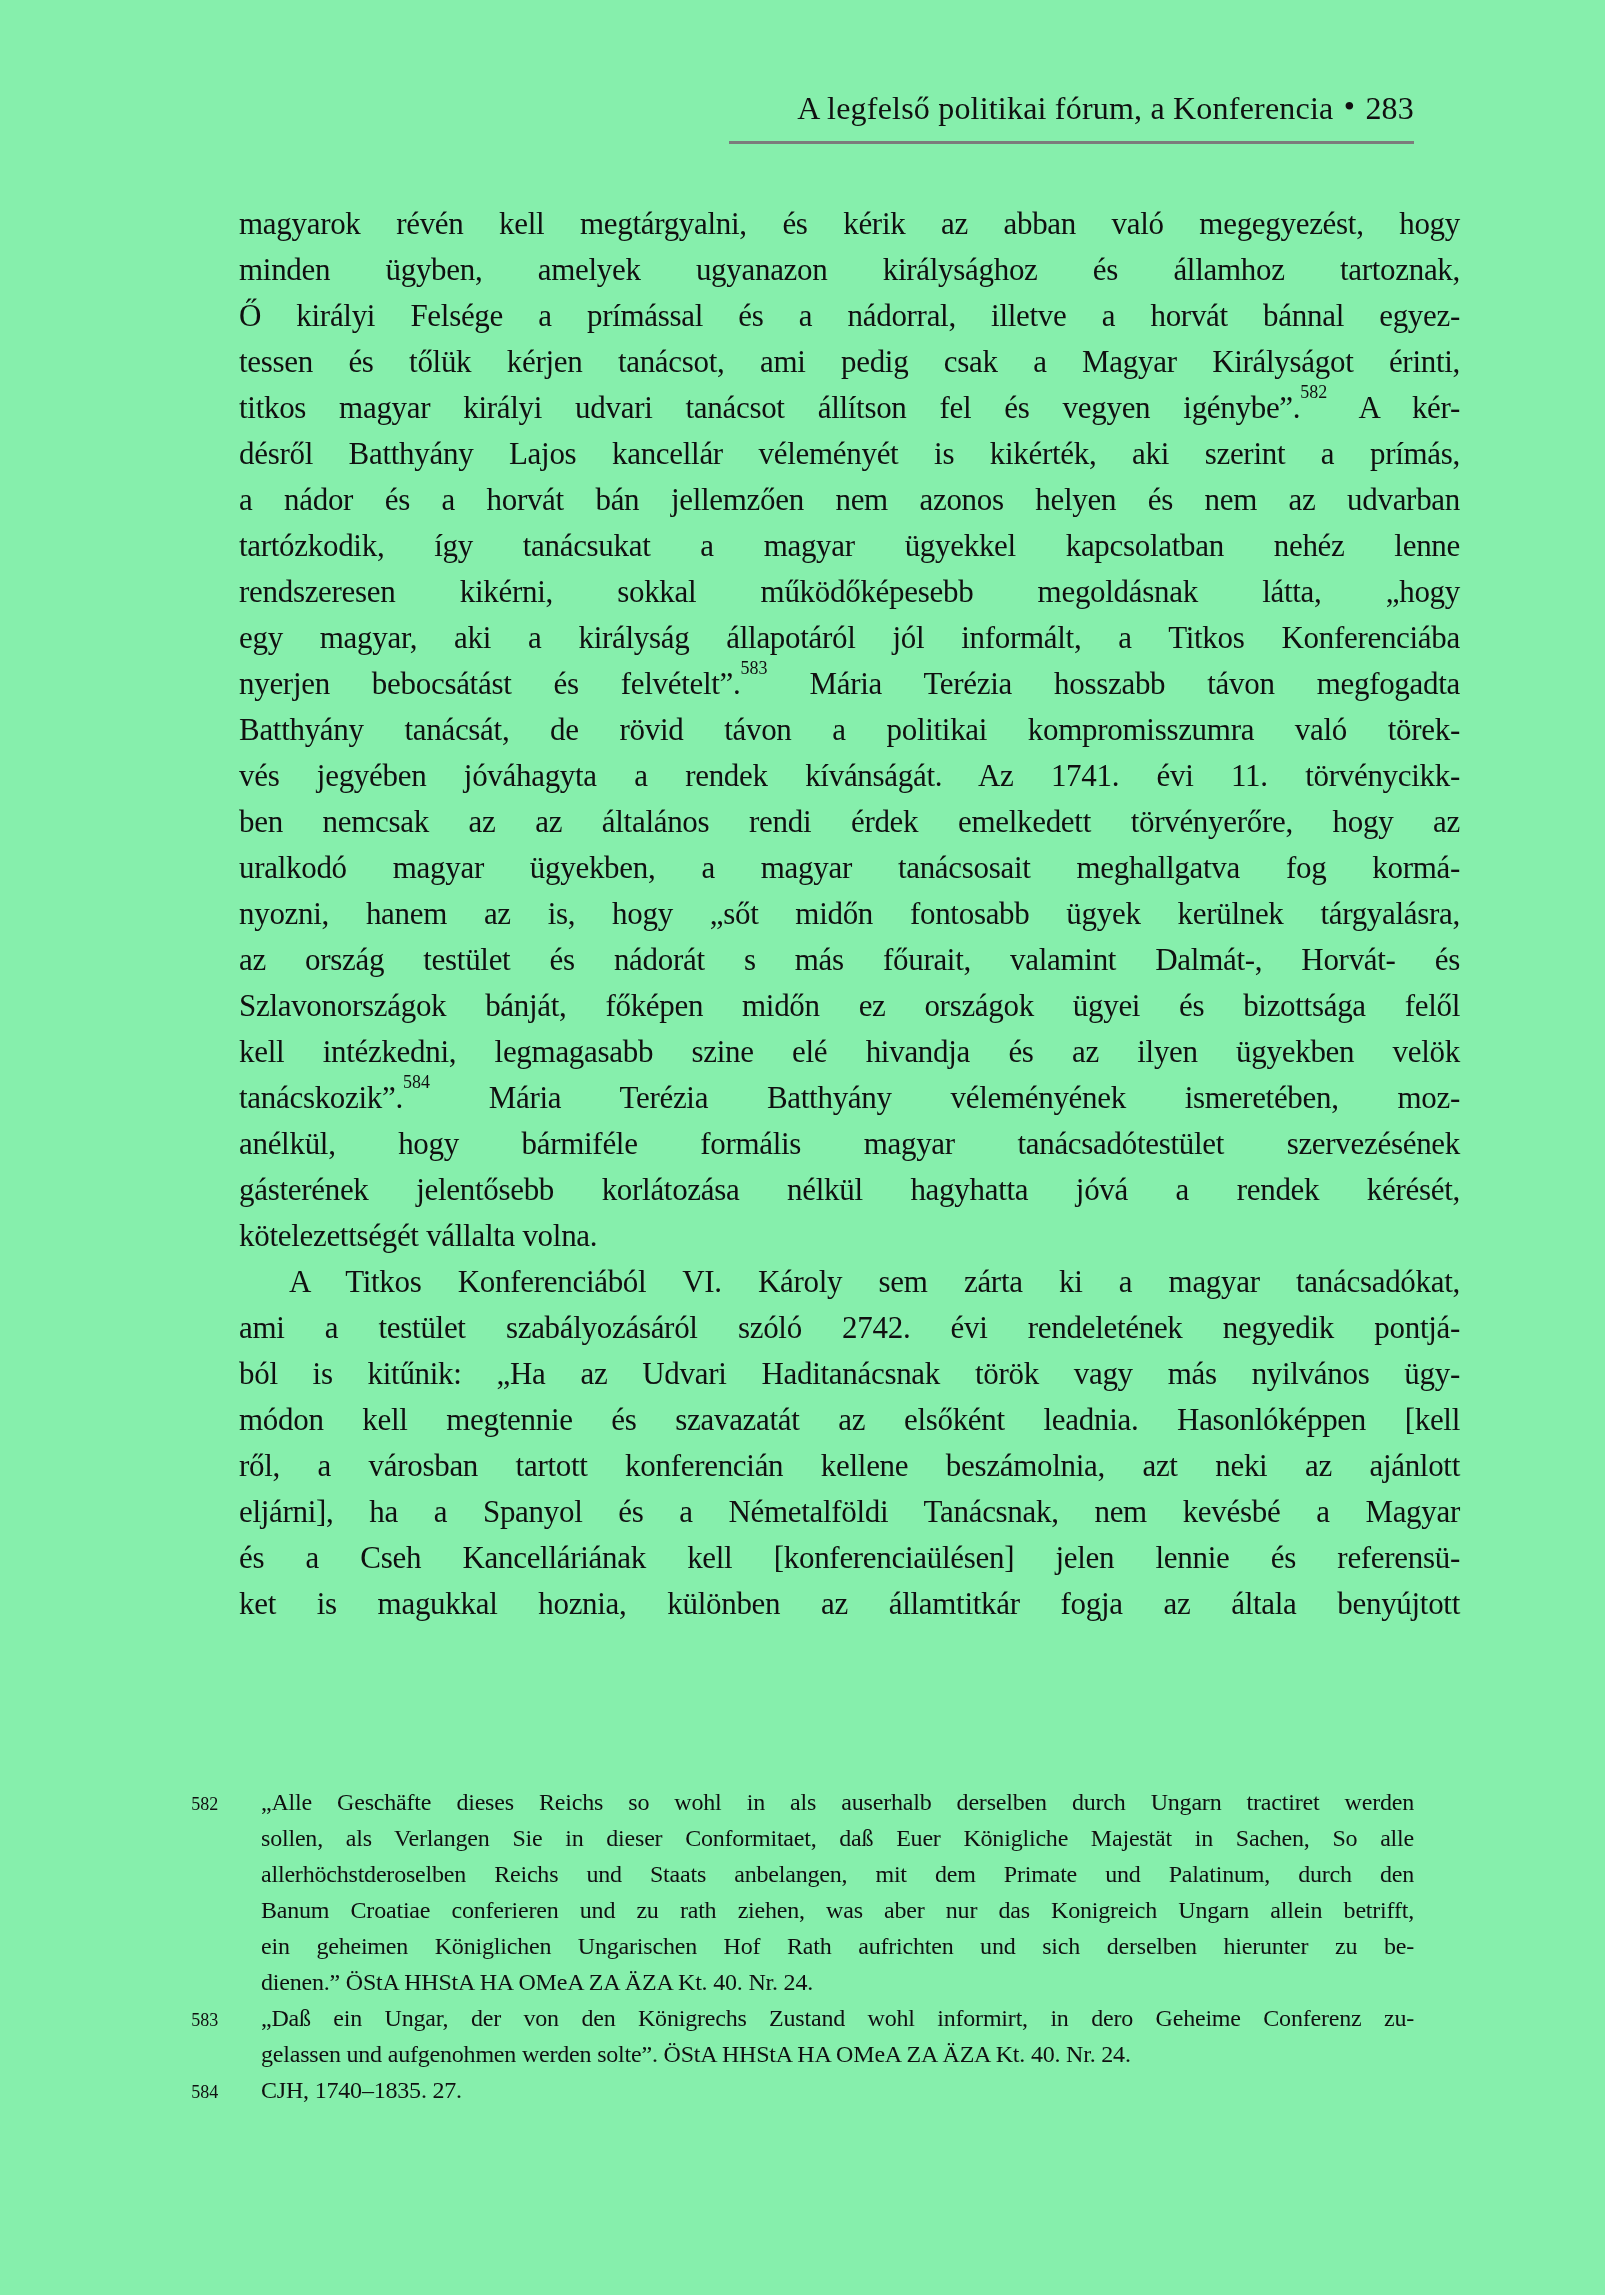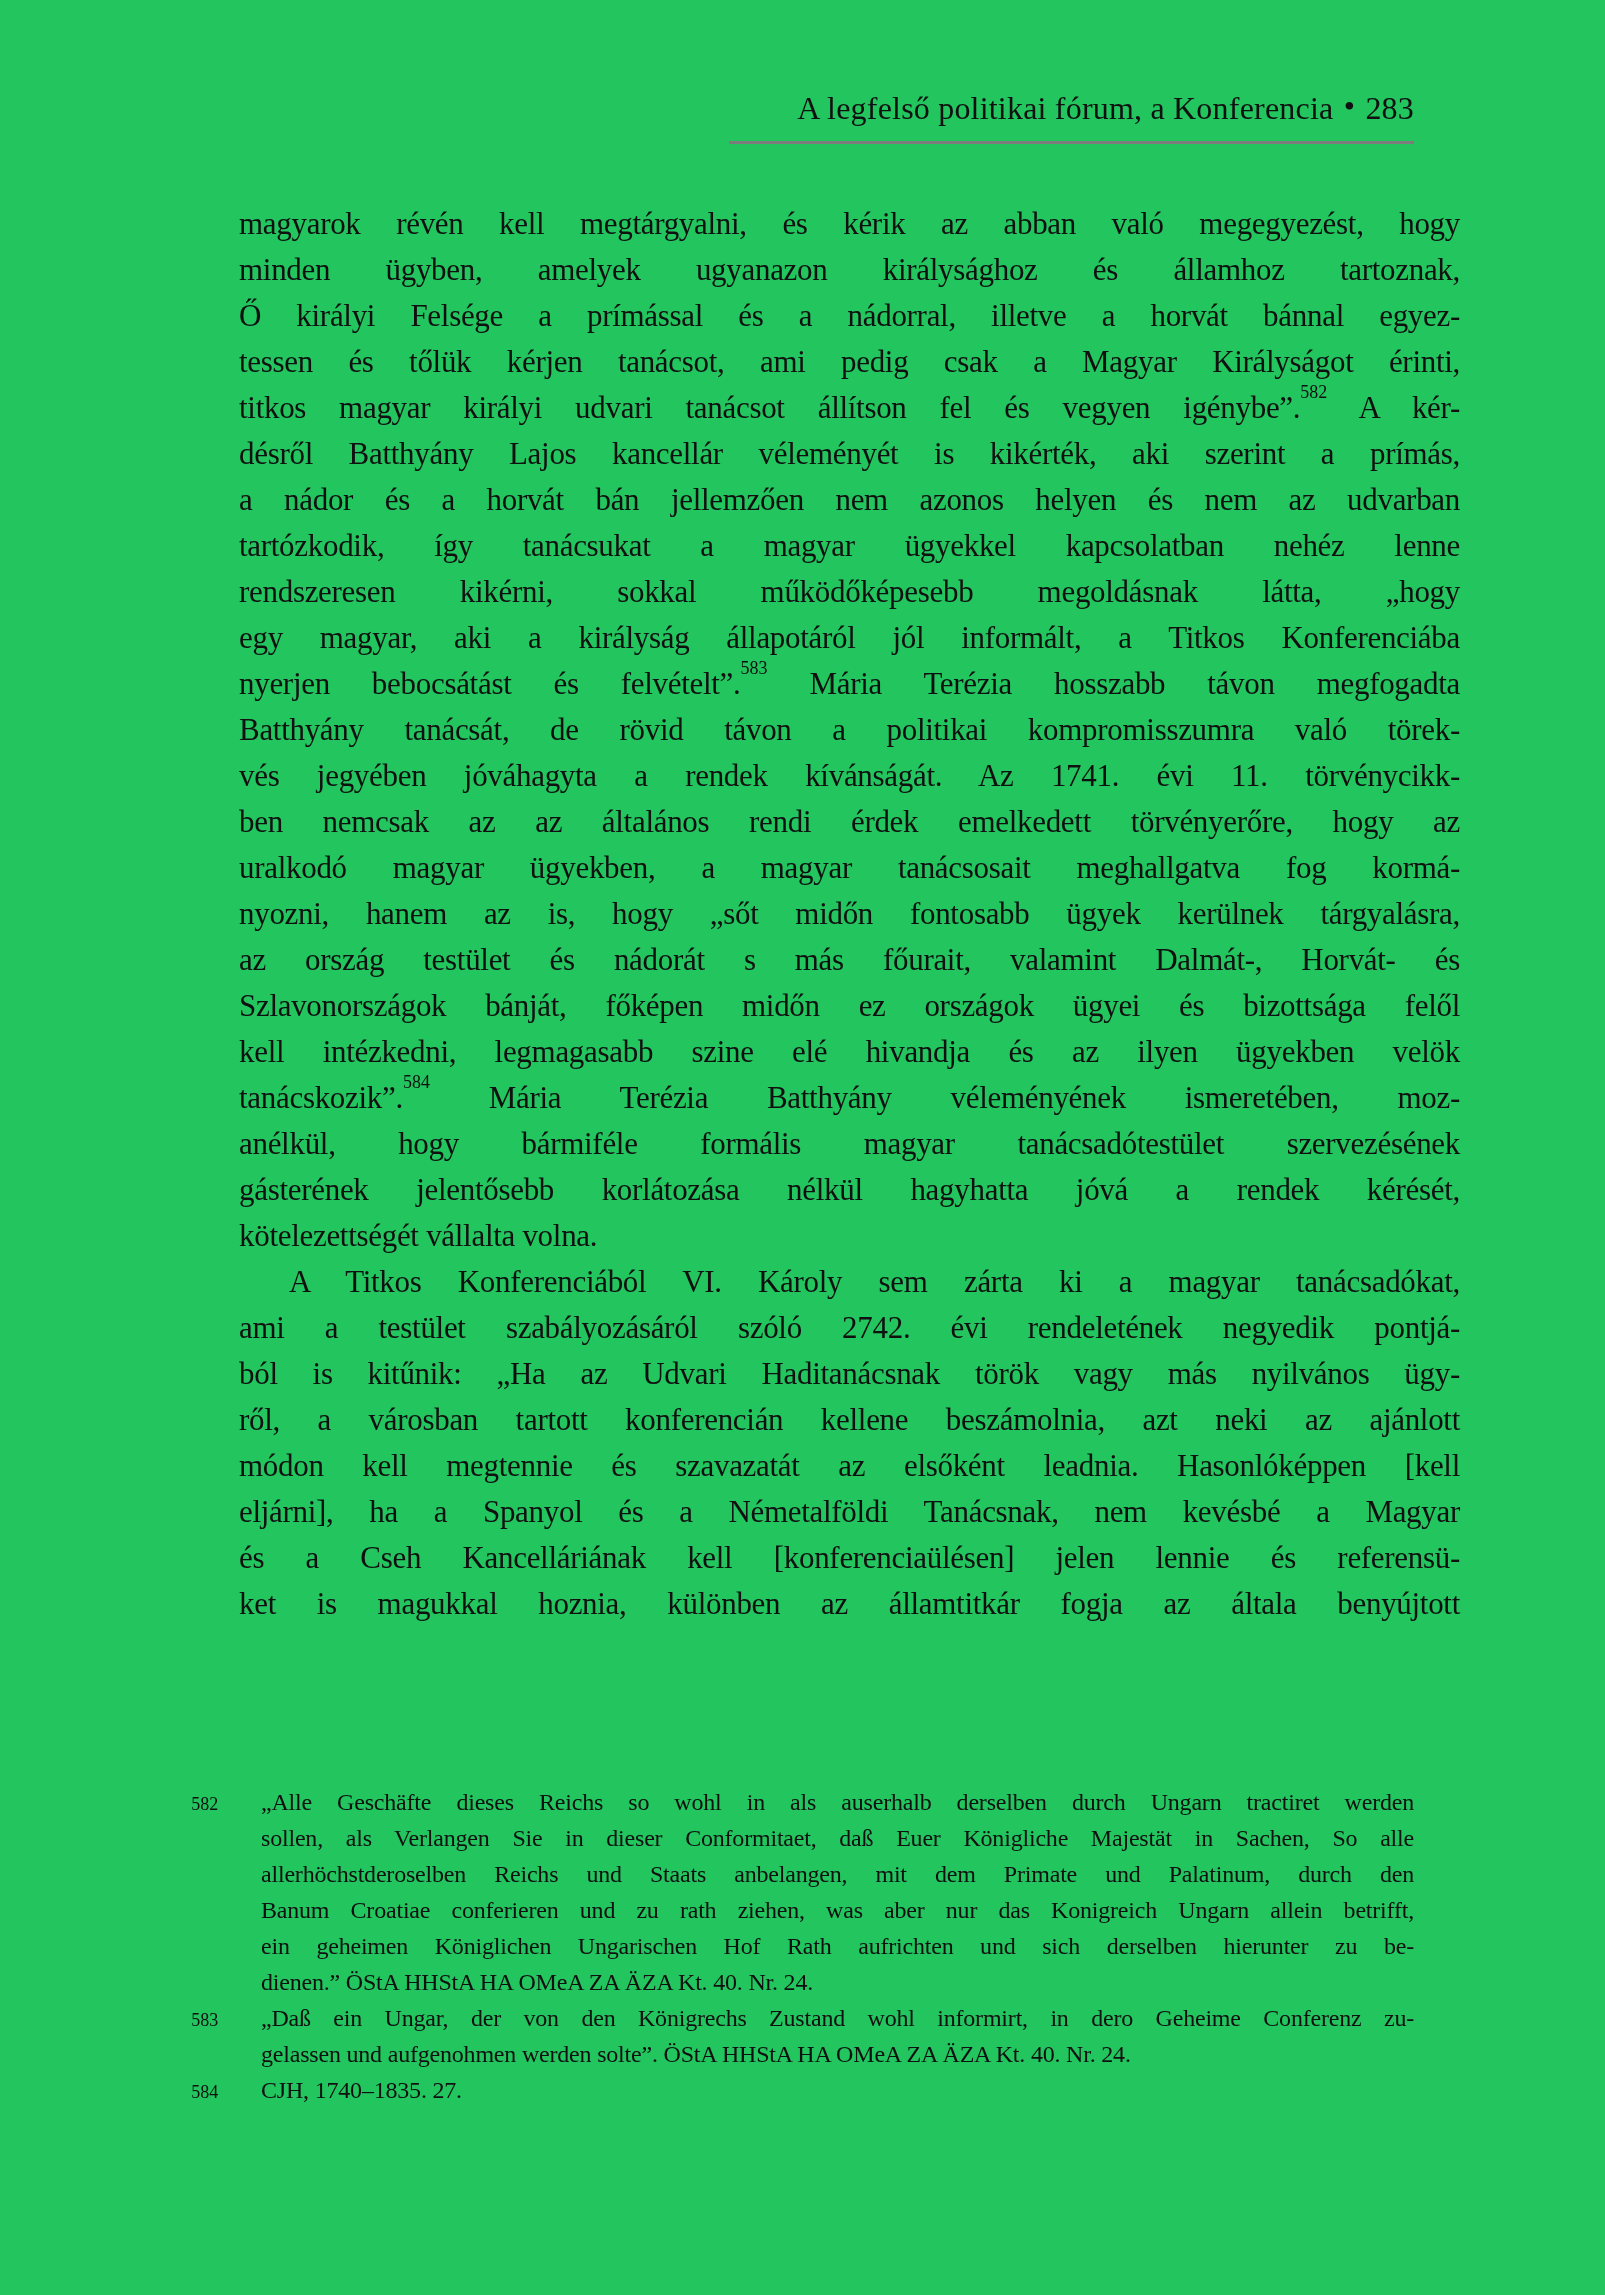--- a/index.html
+++ b/index.html
@@ -4,21 +4,21 @@
 <style>
   html, body {
     margin: 0;
     padding: 0;
     background: #ffffff;
   }
   .page {
     position: relative;
     width: 1605px;
     height: 2295px;
-    background: #22c55e;
+    background: #86efac;
     font-family: "Liberation Serif", "DejaVu Serif", serif;
     color: #101010;
     overflow: hidden;
   }
   
   .running-head {
     position: absolute;
     top: 89px;
     right: 191px;
     font-size: 32px;
@@ -133,22 +133,22 @@
         <div class="line">kell intézkedni, legmagasabb szine elé hivandja és az ilyen ügyekben velök</div>
         <div class="line">tanácskozik”.<sup class="fnref">584</sup> Mária Terézia Batthyány véleményének ismeretében, moz-</div>
         <div class="line">anélkül, hogy bármiféle formális magyar tanácsadótestület szervezésének</div>
         <div class="line">gásterének jelentősebb korlátozása nélkül hagyhatta jóvá a rendek kérését,</div>
         <div class="line line-end">kötelezettségét vállalta volna.</div>
       </div>
       <div class="paragraph indent">
         <div class="line">A Titkos Konferenciából VI. Károly sem zárta ki a magyar tanácsadókat,</div>
         <div class="line">ami a testület szabályozásáról szóló 2742. évi rendeletének negyedik pontjá-</div>
         <div class="line">ból is kitűnik: „Ha az Udvari Haditanácsnak török vagy más nyilvános ügy-</div>
+        <div class="line">módon kell megtennie és szavazatát az elsőként leadnia. Hasonlóképpen [kell</div>
         <div class="line">ről, a városban tartott konferencián kellene beszámolnia, azt neki az ajánlott</div>
-        <div class="line">módon kell megtennie és szavazatát az elsőként leadnia. Hasonlóképpen [kell</div>
         <div class="line">eljárni], ha a Spanyol és a Németalföldi Tanácsnak, nem kevésbé a Magyar</div>
         <div class="line">és a Cseh Kancelláriának kell [konferenciaülésen] jelen lennie és referensü-</div>
         <div class="line">ket is magukkal hoznia, különben az államtitkár fogja az általa benyújtott</div>
       </div>
     </div>
 
   <div class="footnotes" id="footnotes">
       <div class="footnote">
         <span class="fn-num">582</span>
         <div class="fn-lines">

